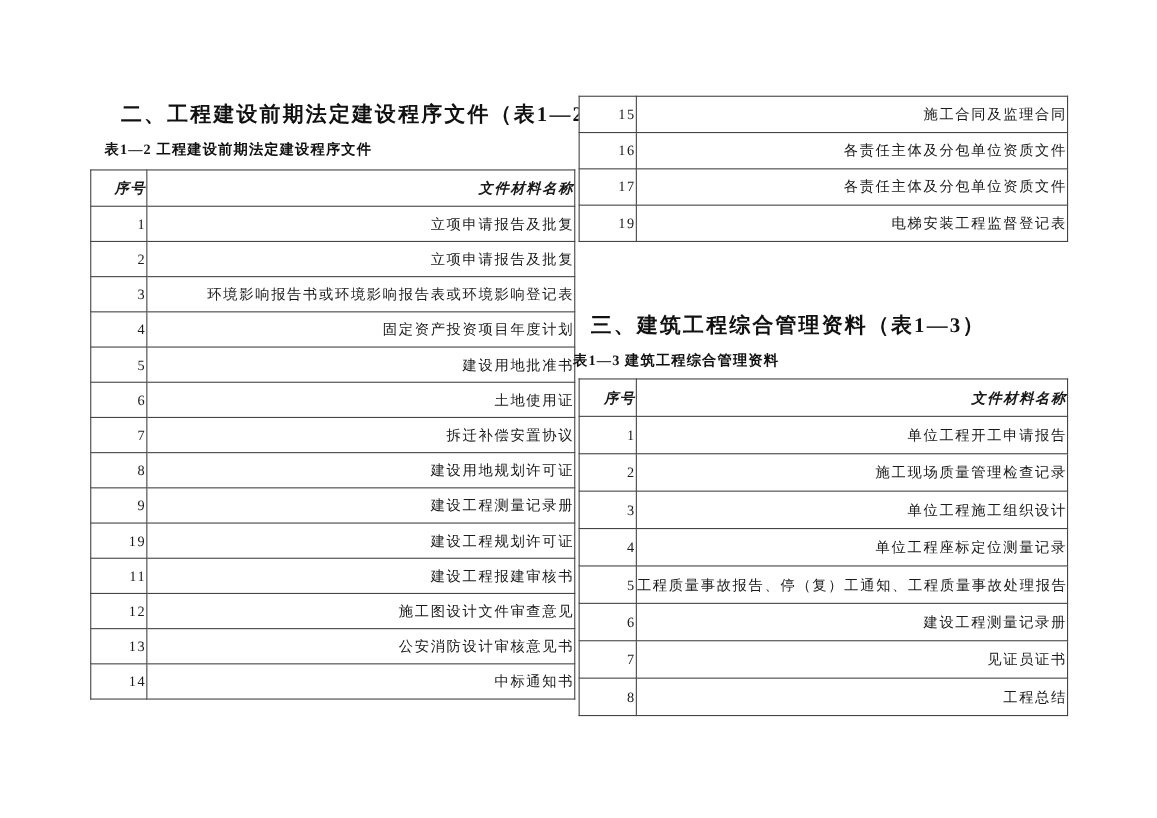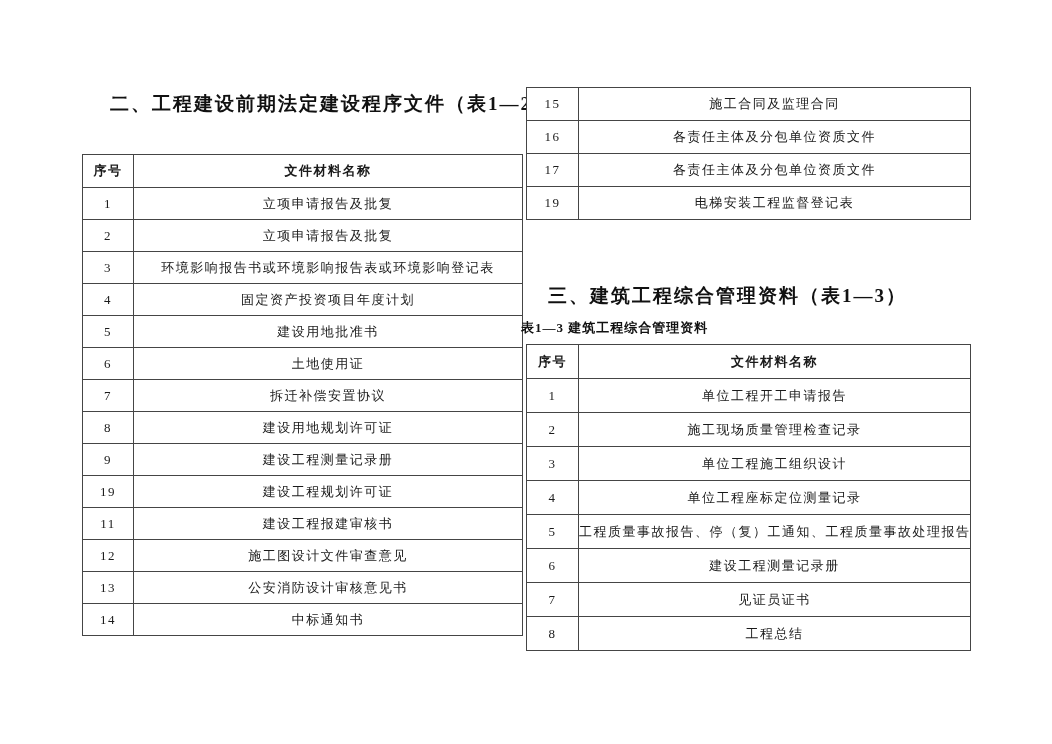--- a/index.html
+++ b/index.html
@@ -36,57 +36,59 @@
     position: absolute;
     border-collapse: collapse;
     table-layout: fixed;
     background: #ffffff;
   }
   table.doc-table th,
   table.doc-table td {
     border: 1px solid #454545;
     font-size: 13px;
     letter-spacing: 1.5px;
-    text-align: center;
+    text-align: right;
     vertical-align: middle;
     padding: 0;
     overflow: hidden;
     white-space: nowrap;
     color: #1a1a1a;
   }
   table.doc-table th {
     font-weight: bold;
+    font-style: italic;
   }
   .col-no   { width: 50px; padding-left: 9px;  }
   .col-name { padding-left: 11px; }
 
   #table-12-left  { left: 82px;  top: 154px; width: 441px; }
   #table-12-left  tr { height: 32px; }
   #table-12-left  tr.header-row { height: 33px; }
 
   #table-12-right { left: 526px; top: 87px;  width: 445px; }
   #table-12-right tr { height: 33px; }
   #table-12-right .col-no { width: 51px; }
 
   #table-13       { left: 526px; top: 344px; width: 445px; }
   #table-13       tr { height: 34px; }
   #table-13       .col-no { width: 51px; }
 
   #heading-section-2 { left: 110px; top: 91px;  }
   #caption-table-1-2 { left: 95px;  top: 127px; }
-  #heading-section-3 { left: 548px; top: 283px; }
+  #heading-section-3 { left: 537px; top: 283px; }
   #caption-table-1-3 { left: 521px; top: 319px; }
 </style>
 </head>
 <body>
 
 <div class="page">
 
   <div id="heading-section-2" class="section-heading">二、工程建设前期法定建设程序文件（表1—2）</div>
 
+  <div id="caption-table-1-2" class="table-caption">表1—2 工程建设前期法定建设程序文件</div>
 
   <table id="table-12-left" class="doc-table">
     <thead>
       <tr class="header-row">
         <th class="col-no">序号</th>
         <th class="col-name">文件材料名称</th>
       </tr>
     </thead>
     <tbody>
         <tr>

